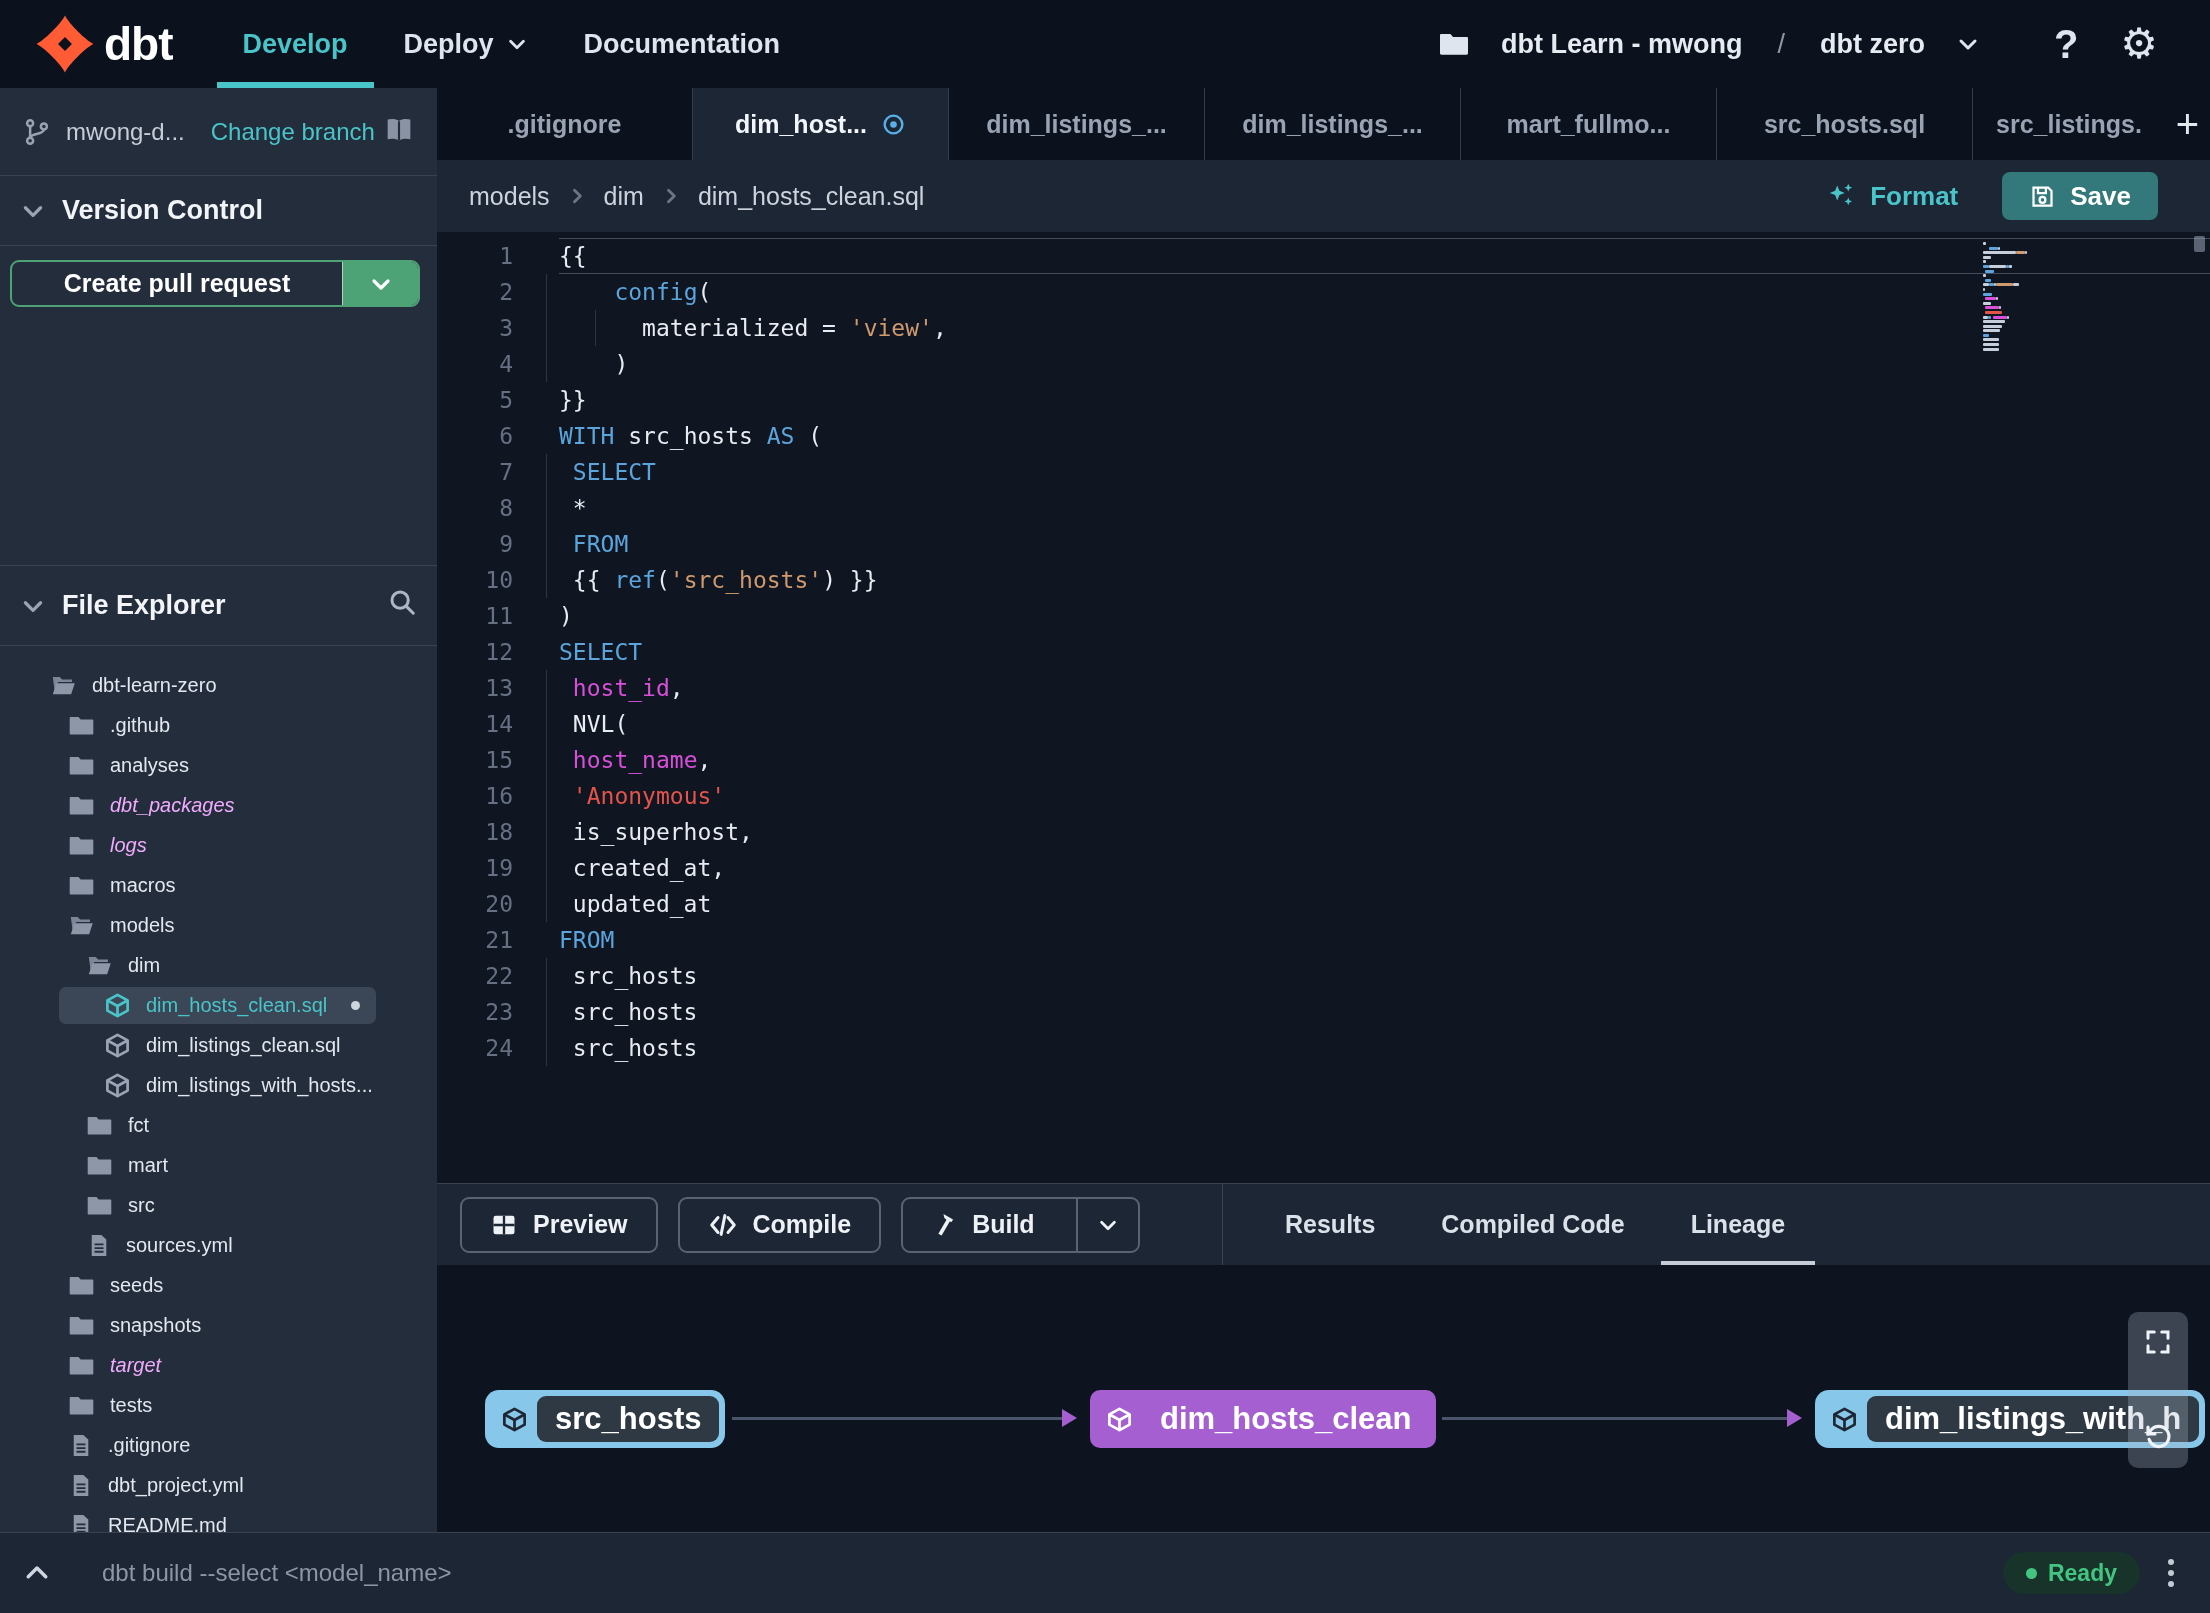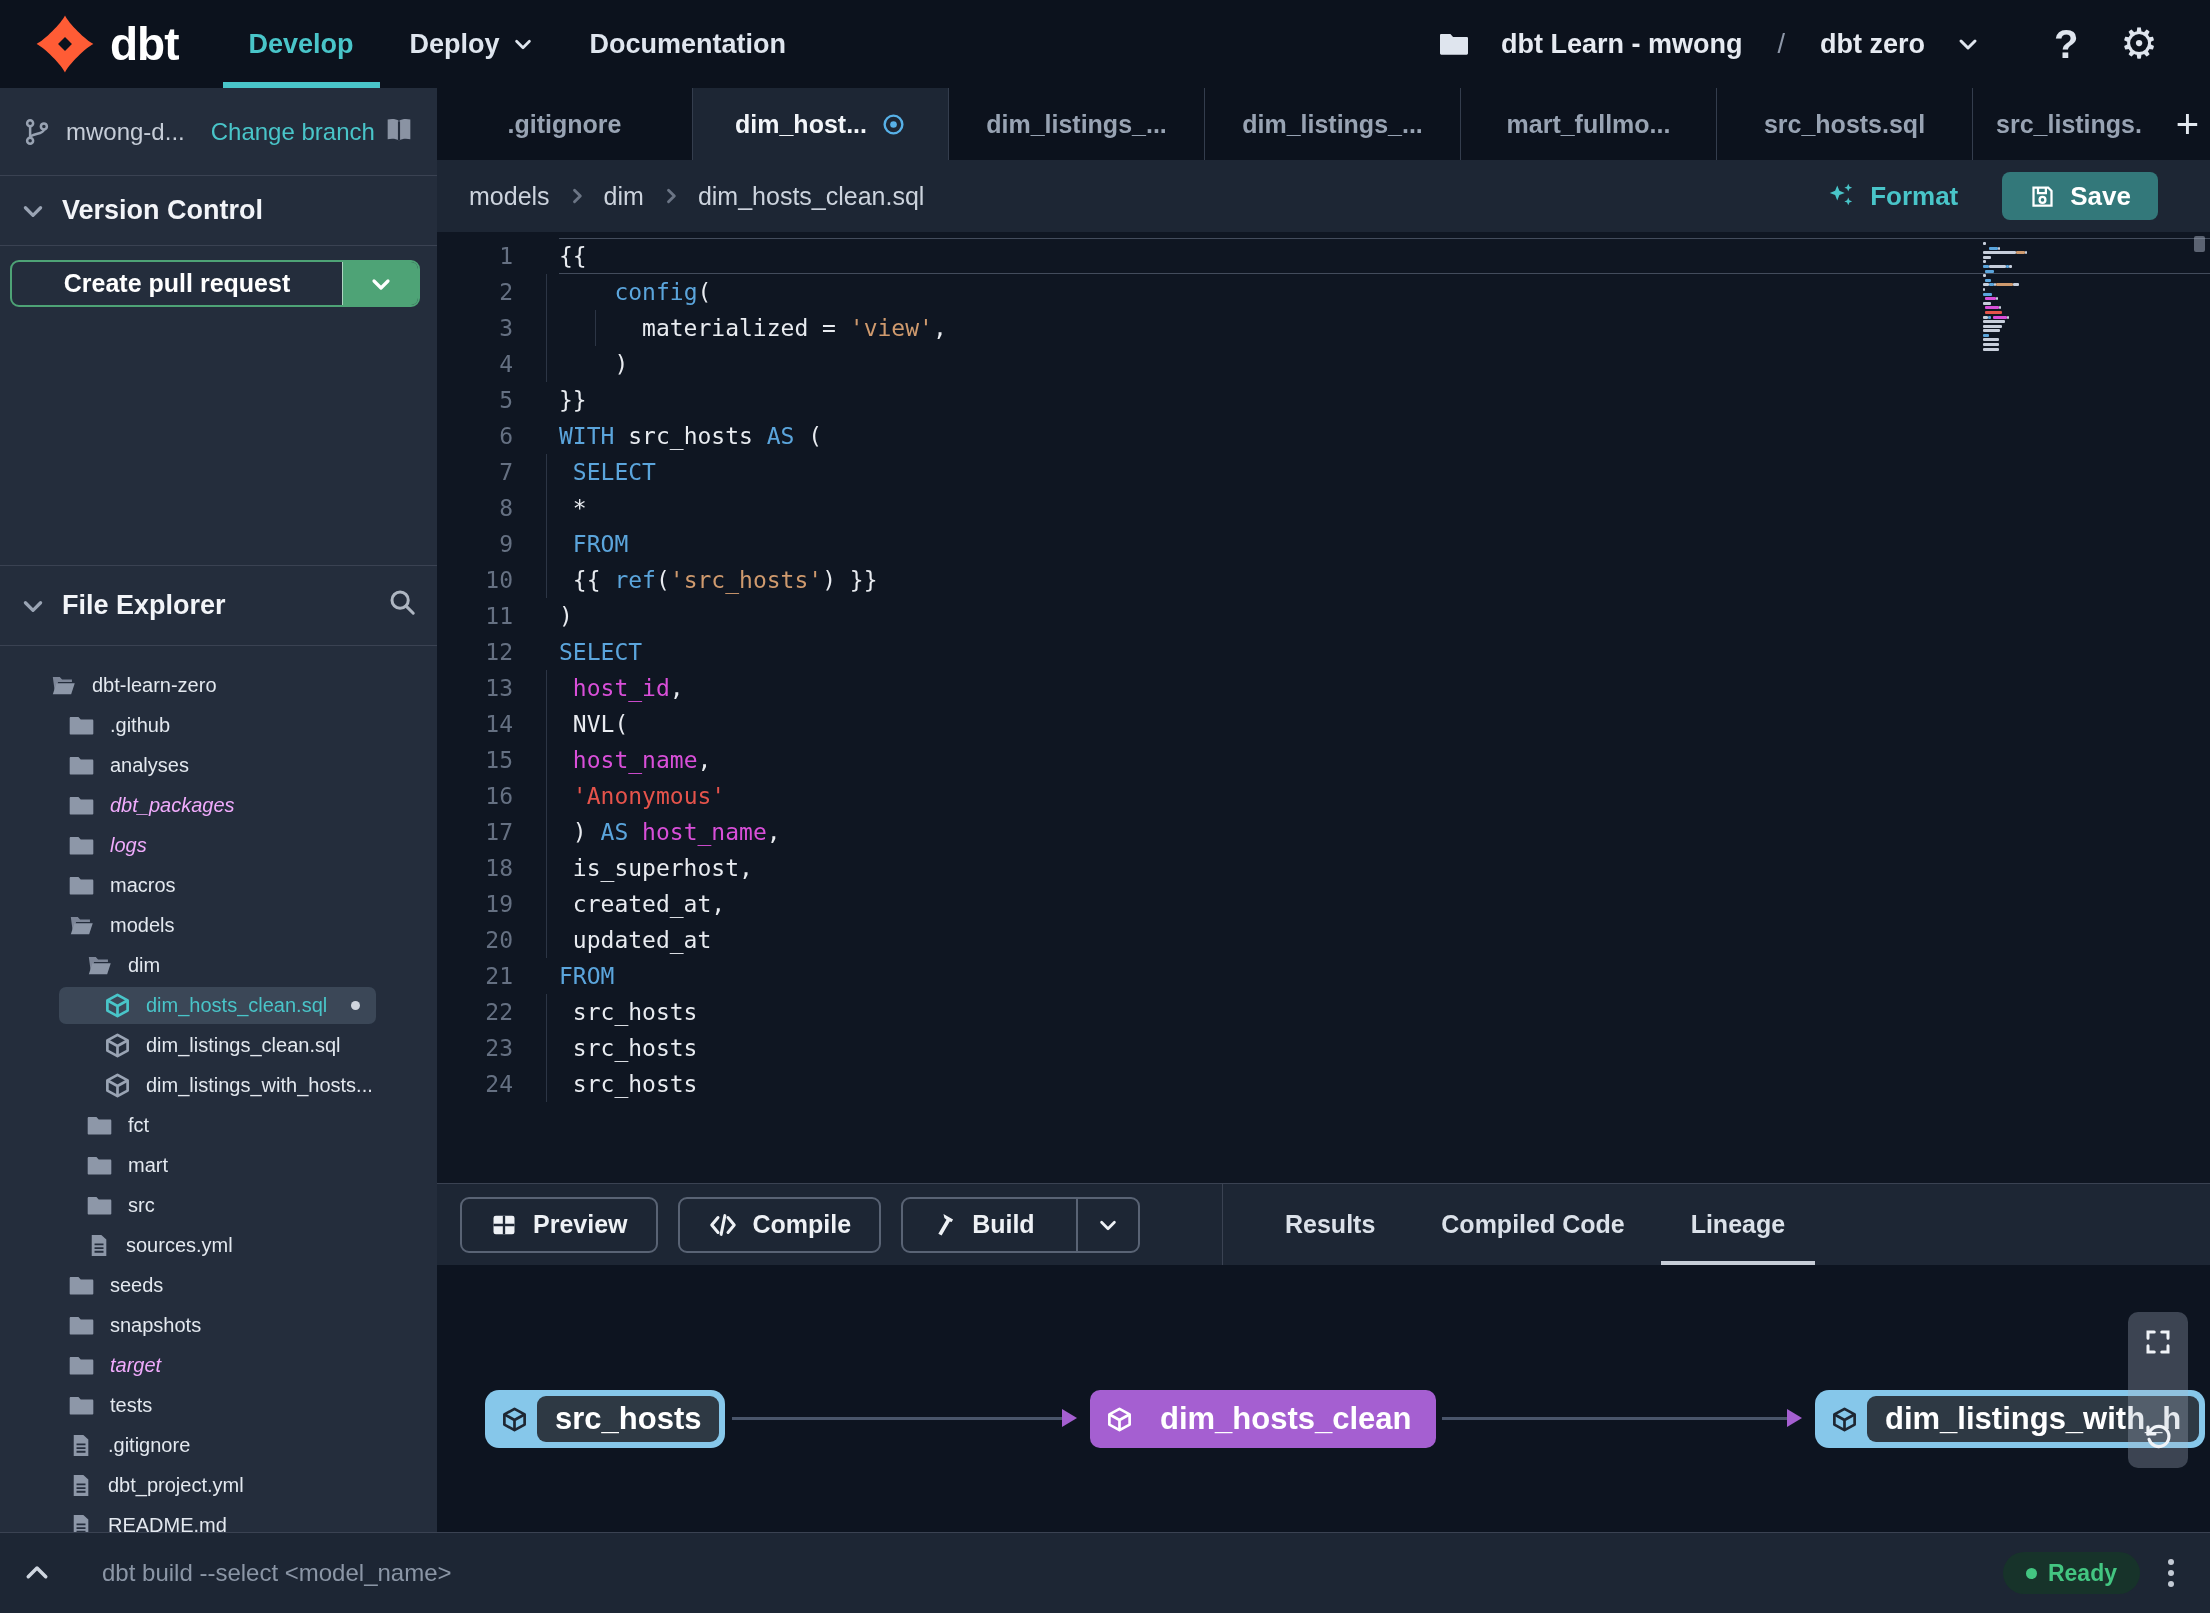--- a/index.html
+++ b/index.html
@@ -2,21 +2,21 @@
 <html><head>
 <meta charset="utf-8">
 <style>
   * { margin:0; padding:0; box-sizing:border-box; }
   body { background:#0c121d; }
   .app { position:relative; width:2210px; height:1613px; background:#0c121d;
          font-family:"Liberation Sans", sans-serif; color:#e8ecf2; overflow:hidden; }
 
   
   .navbar { position:absolute; top:0; left:0; width:100%; height:88px; display:flex; align-items:center; background:#0c121d; }
-  .logo { display:flex; align-items:center; gap:16px; margin-left:36px; }
+  .logo { display:flex; align-items:center; gap:10px; margin-left:36px; }
   .logo-text { font-size:46px; font-weight:700; color:#fff; letter-spacing:-1px; }
   .main-nav { display:flex; gap:56px; margin-left:70px; height:100%; align-items:center; }
   .nav-item { position:relative; font-size:27px; font-weight:600; color:#dfe5ee; display:flex; align-items:center; gap:12px; height:100%; cursor:pointer; }
   .nav-item.active { color:#49c5c9; }
   .nav-item.active::after { content:""; position:absolute; left:-26px; right:-26px; bottom:0; height:6px; background:#49c5c9; }
   .nav-right { margin-left:auto; display:flex; align-items:center; margin-right:52px; }
   .proj { display:flex; align-items:center; gap:31px; font-size:27px; font-weight:600; color:#e6eaf1; }
   .proj .sep { color:#8d97a8; font-weight:400; padding:0 4px; }
   .icon-btn { display:flex; align-items:center; justify-content:center; color:#dfe5ee; }
   .help-icon { margin-left:74px; font-size:40px; font-weight:700; }
@@ -584,24 +584,20 @@
           </div>
           <div class="code-line">
             <span class="ln">15</span>
             <span class="lc"><i class="guide" style="left: -13px;"></i><span class="tok-plain"> </span><span class="tok-field">host_name</span><span class="tok-plain">,</span></span>
           </div>
           <div class="code-line">
             <span class="ln">16</span>
             <span class="lc"><i class="guide" style="left: -13px;"></i><span class="tok-plain"> </span><span class="tok-strred">'Anonymous'</span></span>
           </div>
           <div class="code-line">
-            <span class="ln">17</span>
-            <span class="lc"><i class="guide" style="left: -13px;"></i><span class="tok-plain"> ) </span><span class="tok-kw">AS</span><span class="tok-plain"> </span><span class="tok-field">host_name</span><span class="tok-plain">,</span></span>
-          </div>
-          <div class="code-line">
             <span class="ln">18</span>
             <span class="lc"><i class="guide" style="left: -13px;"></i><span class="tok-plain"> is_superhost,</span></span>
           </div>
           <div class="code-line">
             <span class="ln">19</span>
             <span class="lc"><i class="guide" style="left: -13px;"></i><span class="tok-plain"> created_at,</span></span>
           </div>
           <div class="code-line">
             <span class="ln">20</span>
             <span class="lc"><i class="guide" style="left: -13px;"></i><span class="tok-plain"> updated_at</span></span>

